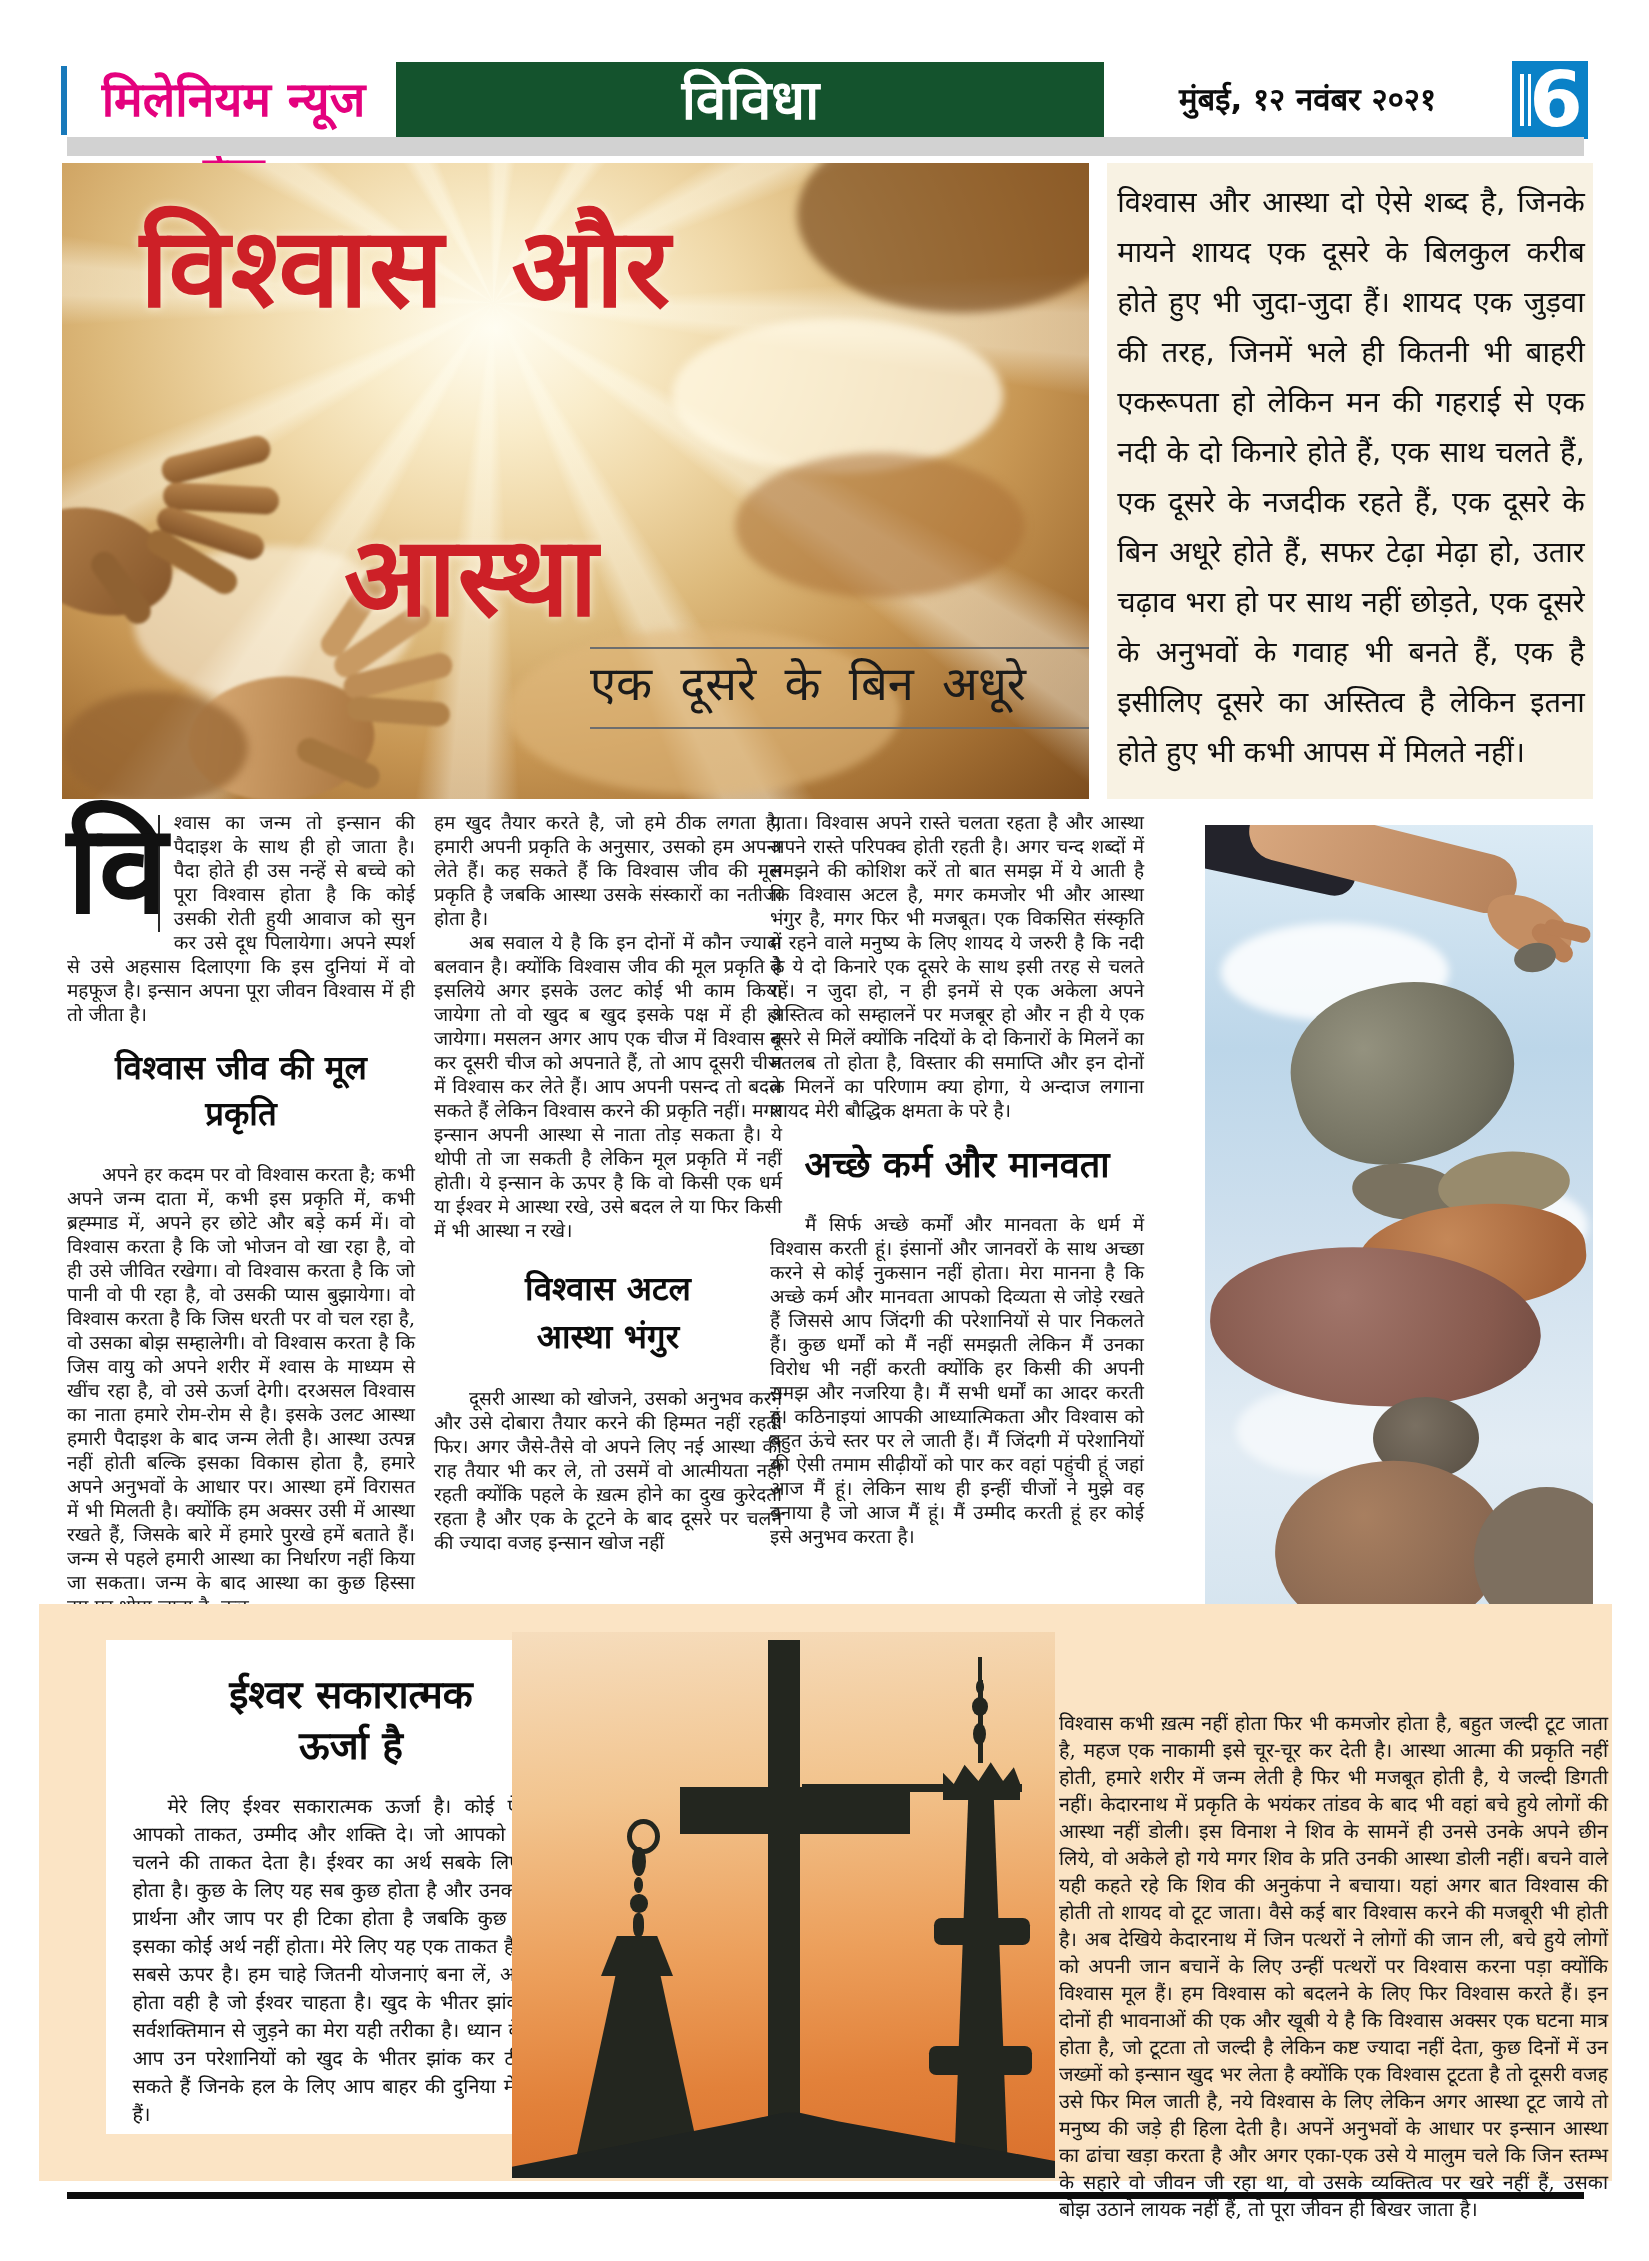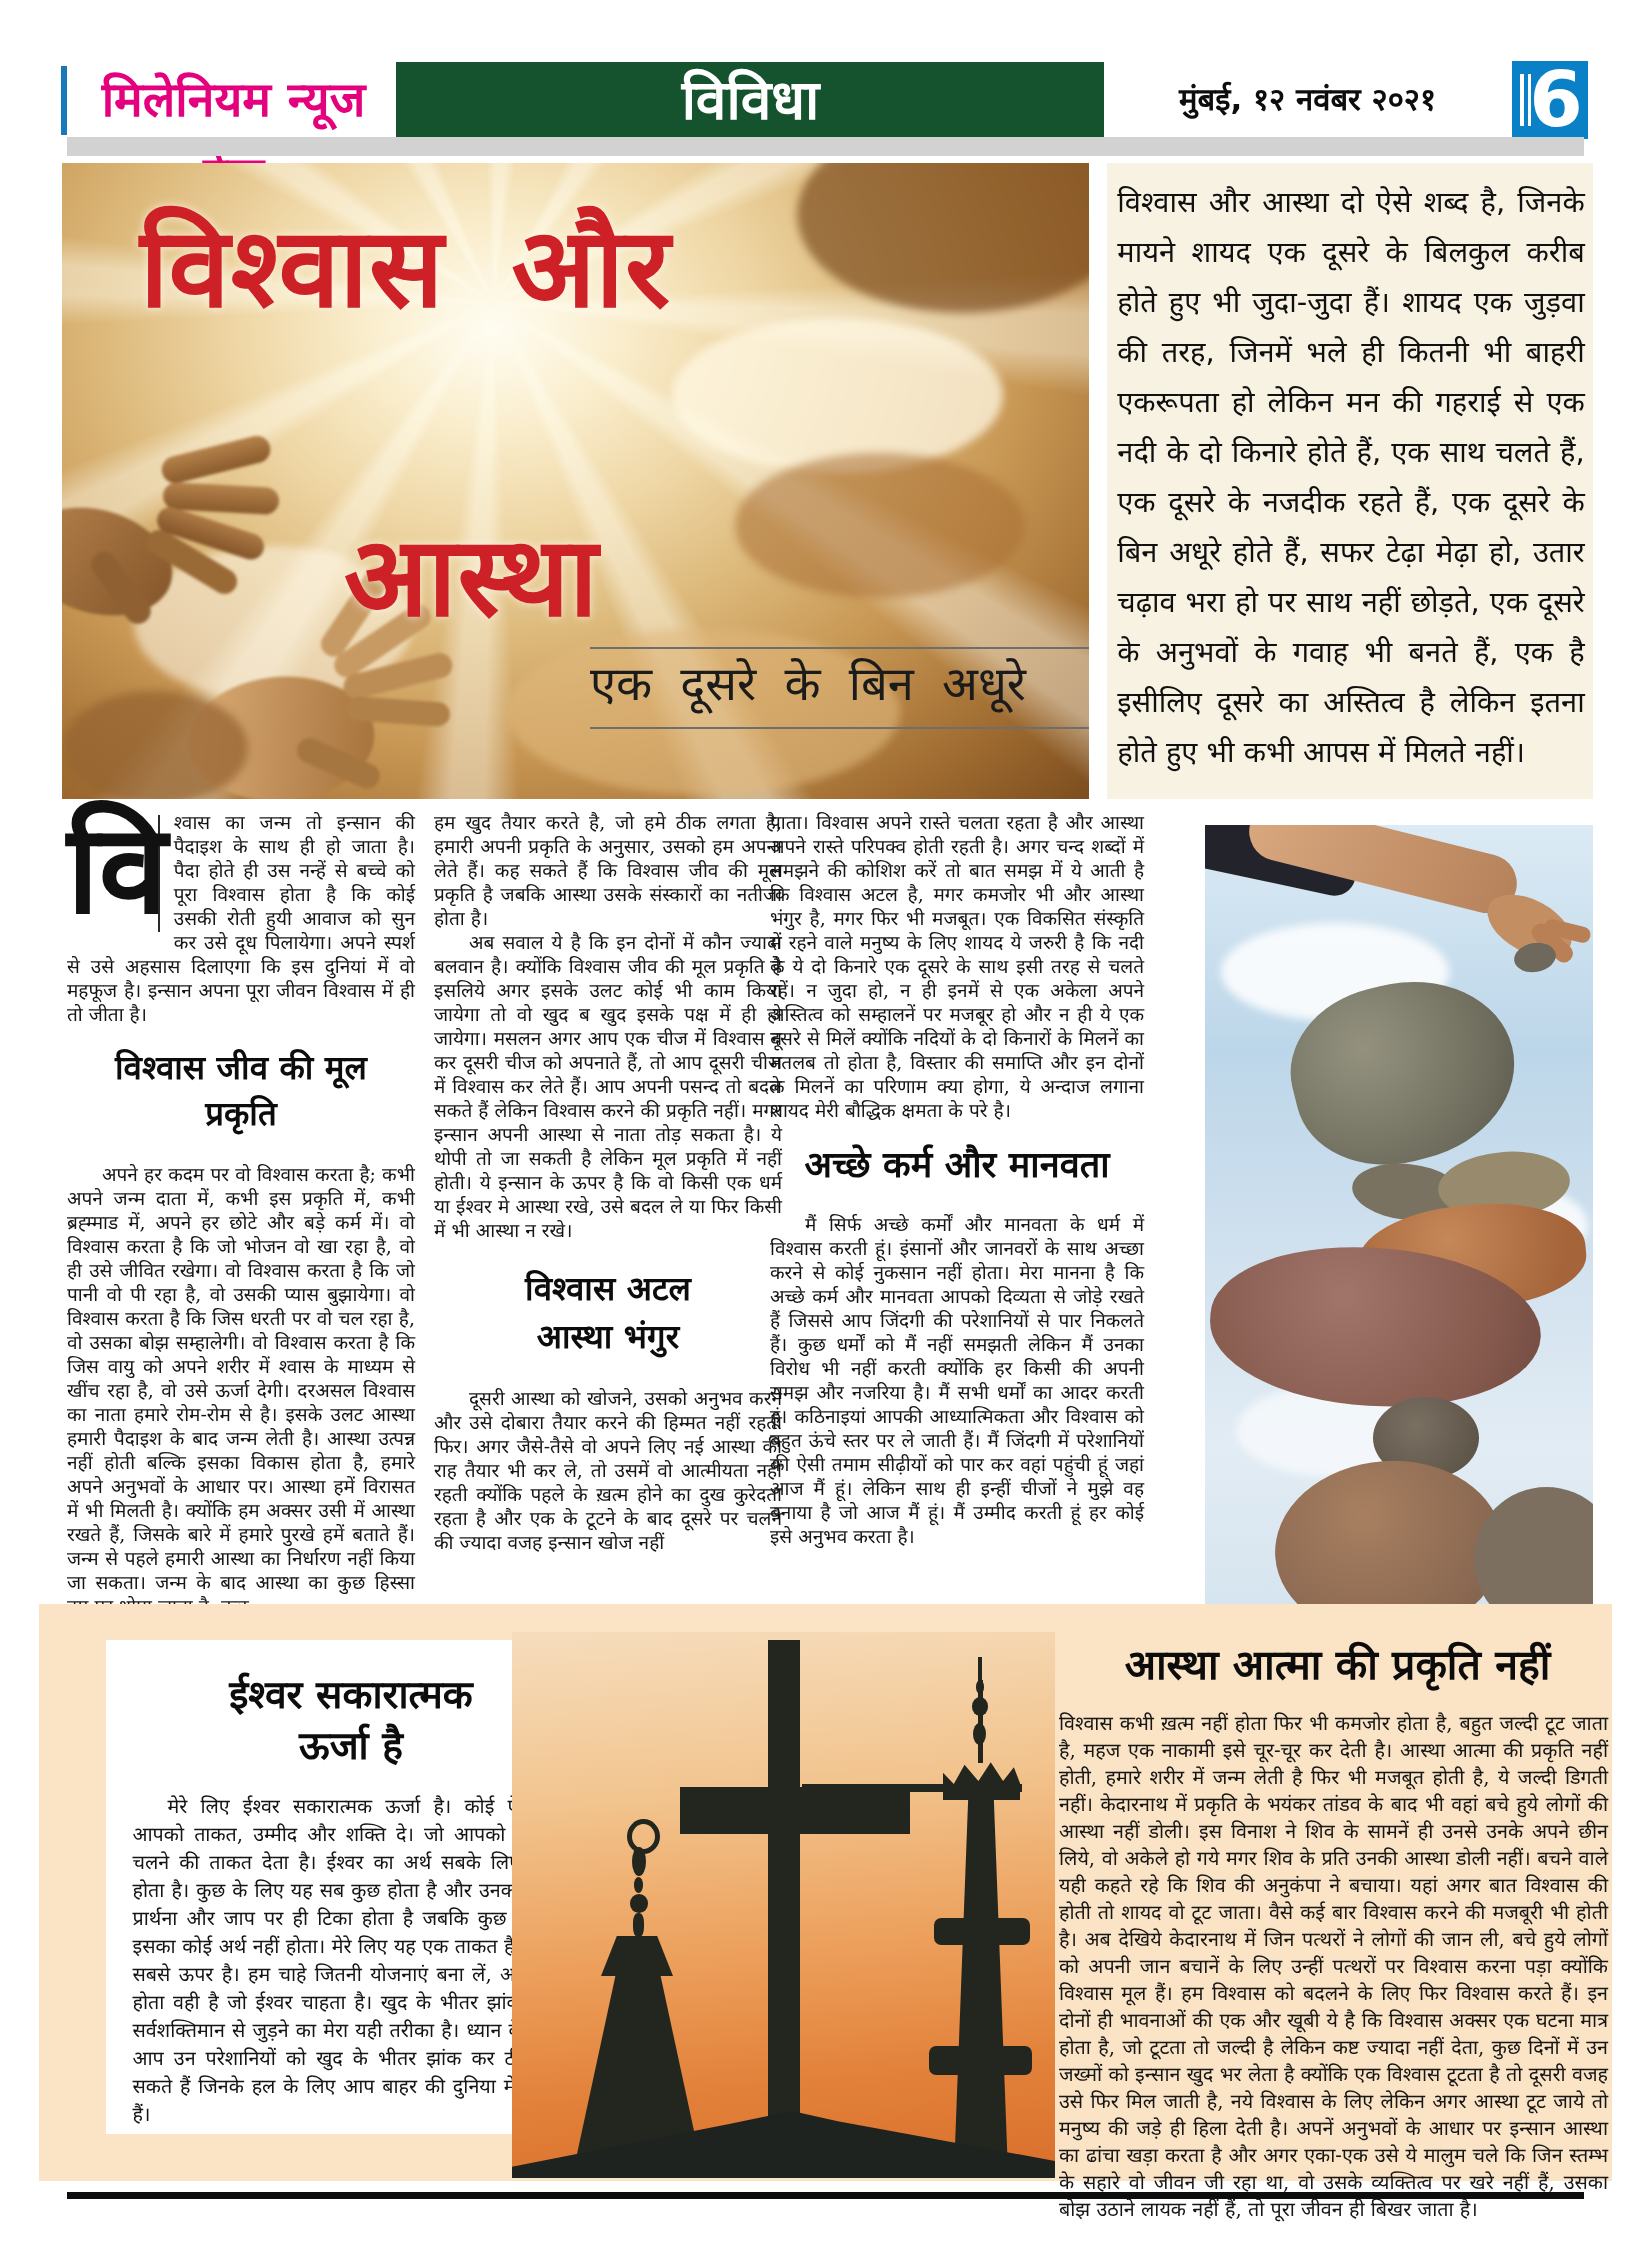--- a/index.html
+++ b/index.html
@@ -171,19 +171,18 @@
     <div class="shape" style="left:431px;top:126px;width:77px;height:42px;background:#23261f;clip-path:polygon(0 100%,0 35%,14% 62%,28% 16%,46% 55%,62% 10%,78% 55%,92% 22%,100% 60%,100% 100%);"></div>
     <div class="shape" style="left:466px;top:48px;width:4.7px;height:83px;background:#23261f;"></div>
     <div class="shape" style="left:461px;top:91px;width:13px;height:22px;border-radius:50%;background:#23261f;"></div>
     <div class="shape" style="left:460px;top:65px;width:16px;height:18.6px;border-radius:50%;background:#23261f;"></div>
     <div class="shape" style="left:464px;top:48px;width:8.3px;height:13.5px;border-radius:50%;background:#23261f;"></div>
     <div class="shape" style="left:466px;top:25px;width:3.6px;height:25px;background:#23261f;"></div>
 
     <div class="shape" style="left:0;top:404px;width:543px;height:142px;background:#1f2320;clip-path:polygon(0 100%,0 92%,40% 62%,50% 54%,53% 54%,60% 60%,100% 88%,100% 100%);"></div>
   </div>
 
-  <div class="abs box-h2" style="left:1066px;top:1637px;width:543px;">आस्था आत्मा की प्रकृति नहीं</div>
   <div class="abs box-p2" style="left:1059px;top:1710px;width:549px;">विश्वास कभी ख़त्म नहीं होता फिर भी कमजोर होता है, बहुत जल्दी टूट जाता है, महज एक नाकामी इसे चूर-चूर कर देती है। आस्था आत्मा की प्रकृति नहीं होती, हमारे शरीर में जन्म लेती है फिर भी मजबूत होती है, ये जल्दी डिगती नहीं। केदारनाथ में प्रकृति के भयंकर तांडव के बाद भी वहां बचे हुये लोगों की आस्था नहीं डोली। इस विनाश ने शिव के सामनें ही उनसे उनके अपने छीन लिये, वो अकेले हो गये मगर शिव के प्रति उनकी आस्था डोली नहीं। बचने वाले यही कहते रहे कि शिव की अनुकंपा ने बचाया। यहां अगर बात विश्वास की होती तो शायद वो टूट जाता। वैसे कई बार विश्वास करने की मजबूरी भी होती है। अब देखिये केदारनाथ में जिन पत्थरों ने लोगों की जान ली, बचे हुये लोगों को अपनी जान बचानें के लिए उन्हीं पत्थरों पर विश्वास करना पड़ा क्योंकि विश्वास मूल हैं। हम विश्वास को बदलने के लिए फिर विश्वास करते हैं। इन दोनों ही भावनाओं की एक और खूबी ये है कि विश्वास अक्सर एक घटना मात्र होता है, जो टूटता तो जल्दी है लेकिन कष्ट ज्यादा नहीं देता, कुछ दिनों में उन जख्मों को इन्सान खुद भर लेता है क्योंकि एक विश्वास टूटता है तो दूसरी वजह उसे फिर मिल जाती है, नये विश्वास के लिए लेकिन अगर आस्था टूट जाये तो मनुष्य की जड़े ही हिला देती है। अपनें अनुभवों के आधार पर इन्सान आस्था का ढांचा खड़ा करता है और अगर एका-एक उसे ये मालुम चले कि जिन स्तम्भ के सहारे वो जीवन जी रहा था, वो उसके व्यक्तित्व पर खरे नहीं हैं, उसका बोझ उठाने लायक नहीं हैं, तो पूरा जीवन ही बिखर जाता है।</div>
 
   <div class="abs" style="left:67px;top:2192px;width:1517px;height:7.2px;background:#0d0d0d;"></div>
 
 </div>
 
 
 </body></html>

